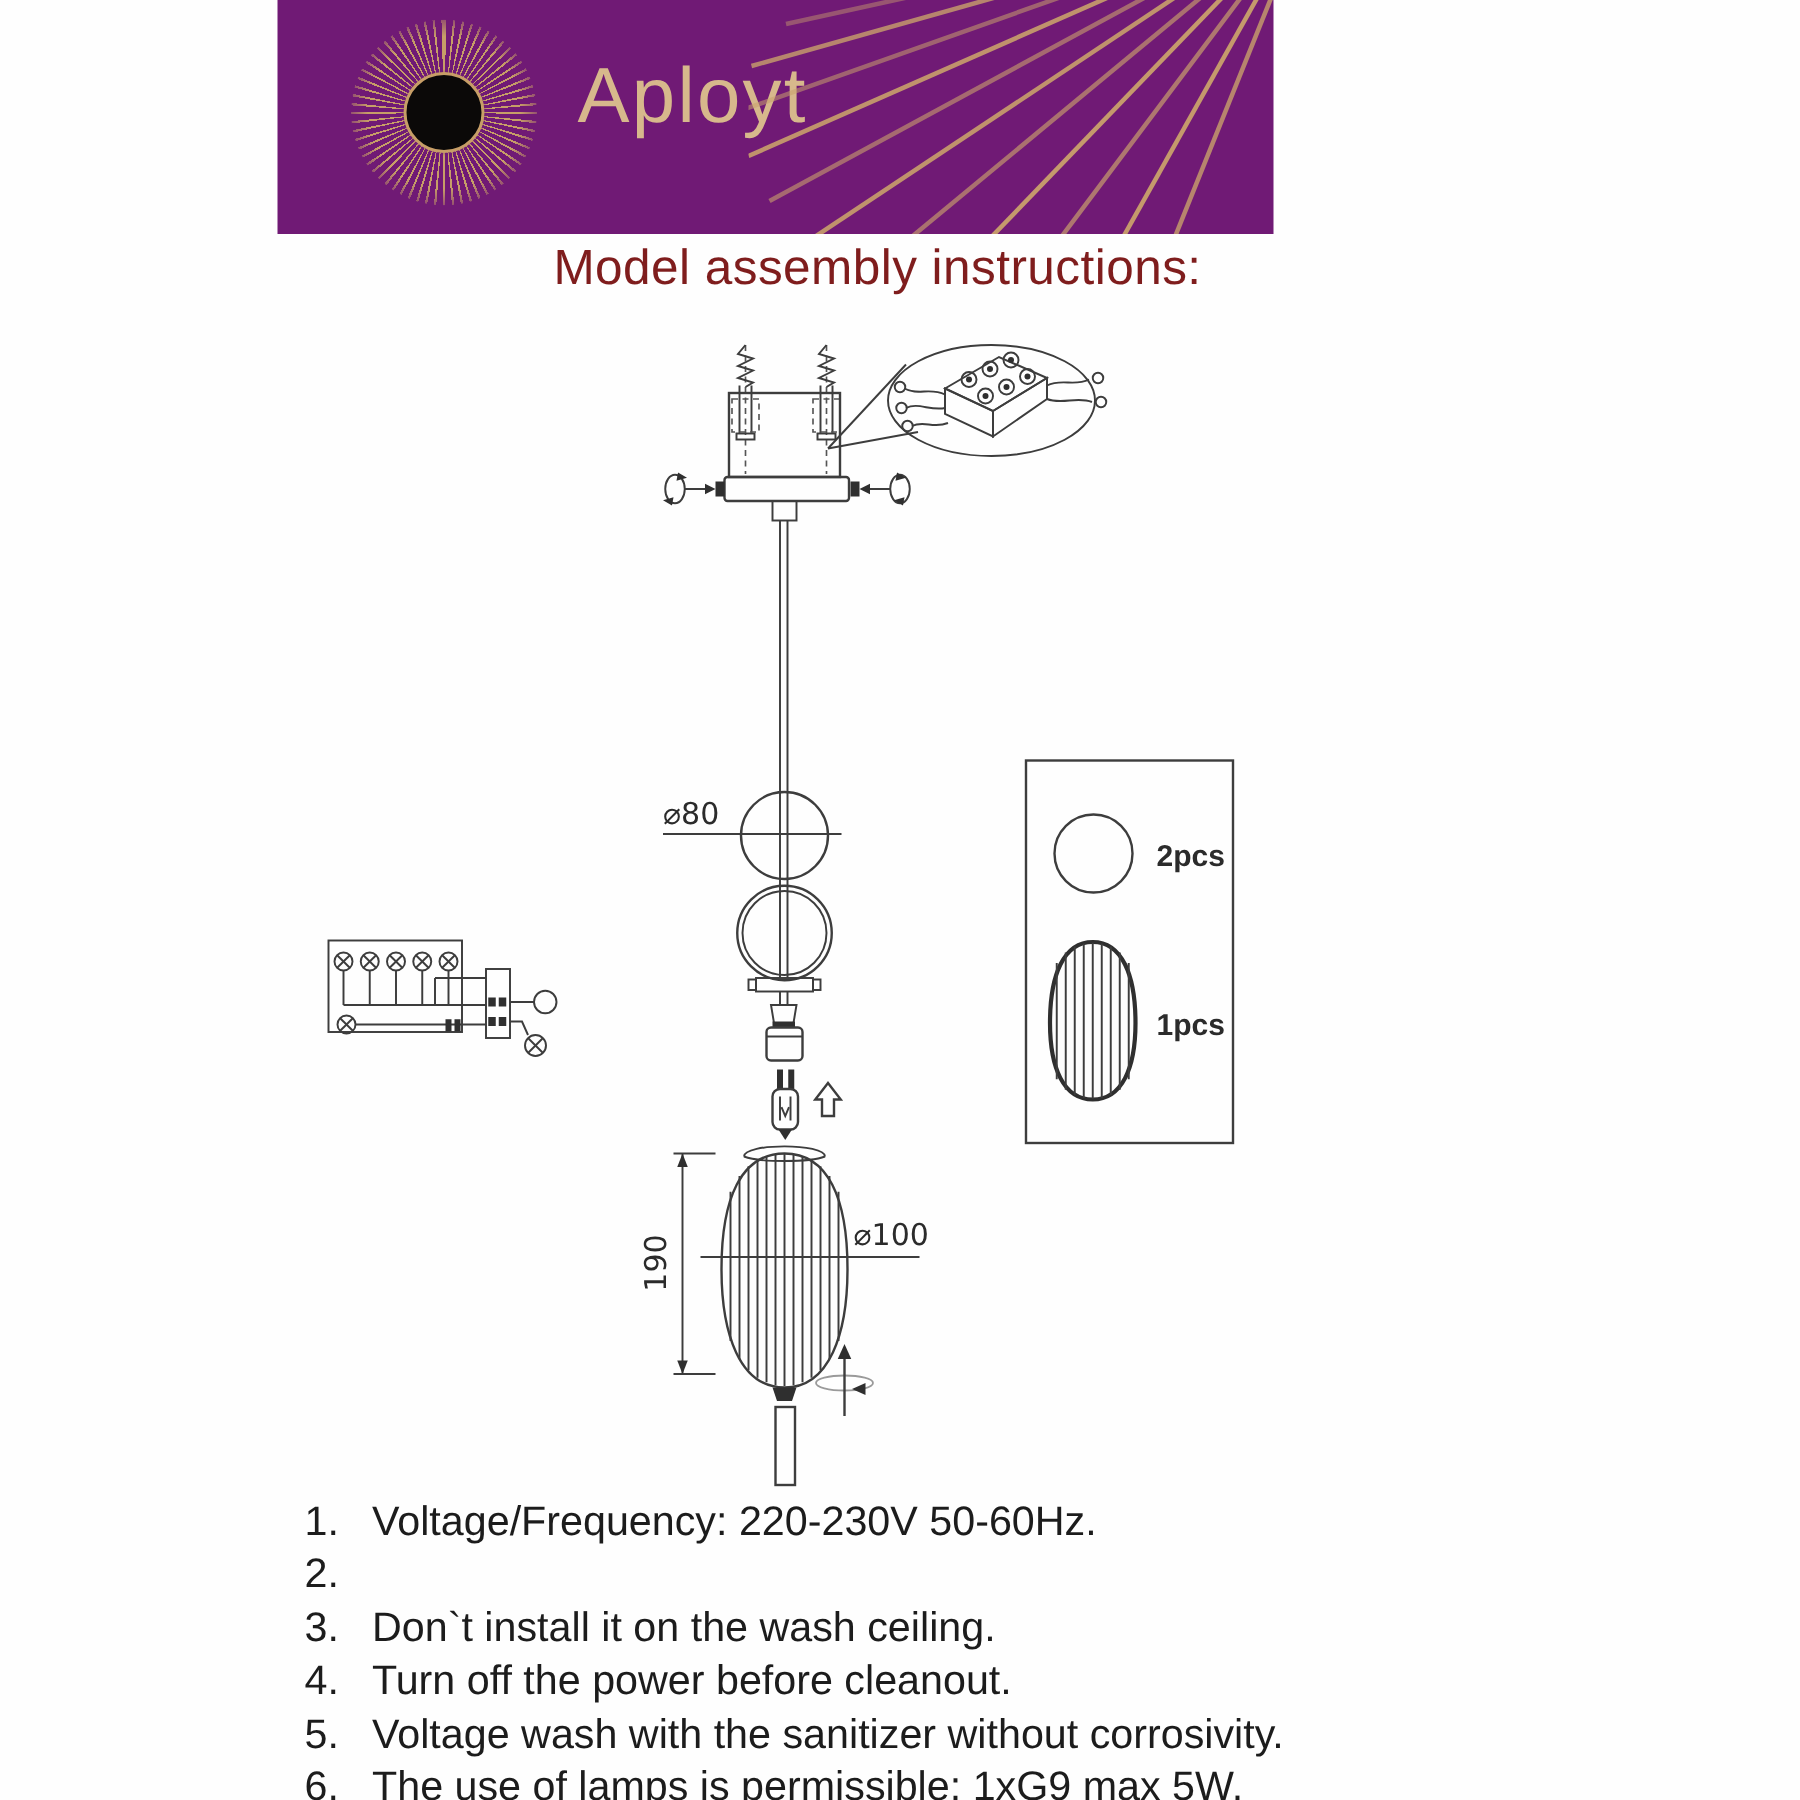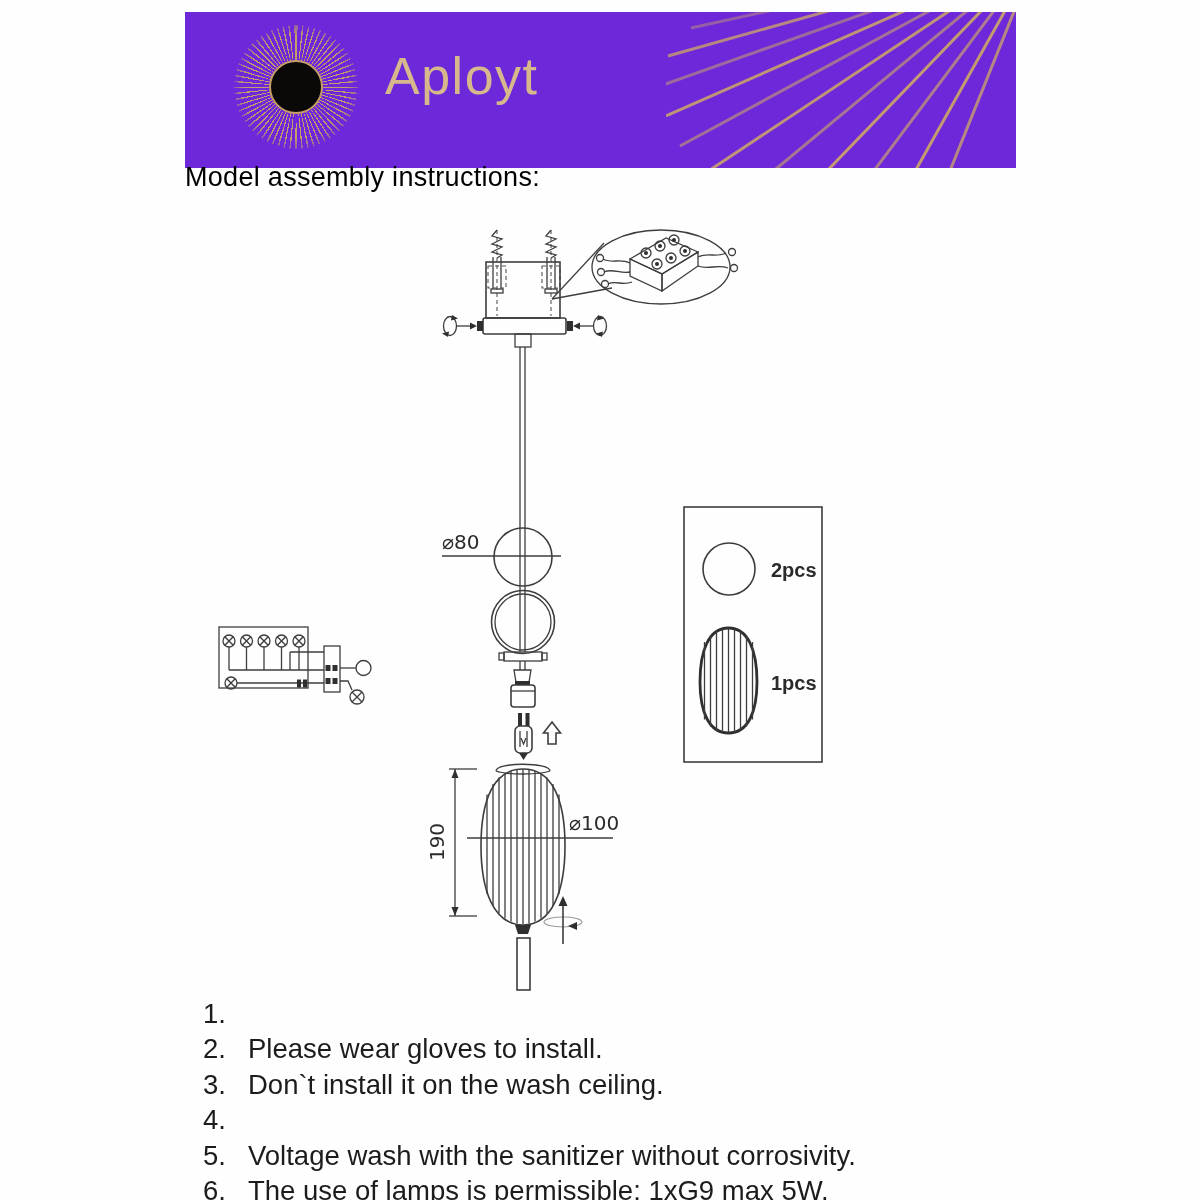--- a/index.html
+++ b/index.html
@@ -1,30 +1,30 @@
 <!DOCTYPE html>
 <html><head>
 <meta charset="utf-8">
 <style>
   html,body{margin:0;padding:0;background:#ffffff;}
   .page{position:relative;width:1200px;height:1200px;background:#fefefe;overflow:hidden;
         font-family:"Liberation Sans",sans-serif;color:#222;}
   
-  .banner{position:absolute;left:185px;top:12px;width:831px;height:156px;background:#6d28d9;overflow:hidden;}
+  .banner{position:absolute;left:185px;top:0;width:664px;height:156px;background:#701a75;overflow:hidden;}
   .sunburst{position:absolute;left:49px;top:13px;width:124px;height:124px;border-radius:50%;
             background:repeating-conic-gradient(#c79e67 0deg 1.5deg, rgba(0,0,0,0) 1.5deg 5.6deg);
             -webkit-mask:radial-gradient(circle,transparent 0 25%,#000 33% 58%,transparent 80%);
             mask:radial-gradient(circle,transparent 0 25%,#000 33% 58%,transparent 80%);}
   .sunburst-core{position:absolute;left:84px;top:48px;width:54px;height:54px;border-radius:50%;
             background:#0b0908;border:2px solid #c79e67;box-sizing:border-box;}
   .brand{position:absolute;left:200px;top:34px;font-size:52px;font-weight:400;color:#d7b88c;letter-spacing:1.5px;}
   .rays{position:absolute;right:0;top:0;width:350px;height:156px;}
   
-  .title{position:absolute;left:185px;top:161px;width:800px;text-align:left;
-         font-size:27px;line-height:33px;color:#000000;letter-spacing:.3px;}
+  .title{position:absolute;left:185px;top:161px;width:800px;text-align:center;
+         font-size:33px;line-height:33px;color:#7f1d1d;letter-spacing:.3px;}
   
   .diagram{position:absolute;left:180px;top:222px;width:845px;height:778px;}
   .ln{stroke:#3d3d3d;stroke-width:1.3;fill:none;}
   .ln2{stroke:#3d3d3d;stroke-width:1.6;fill:none;}
   .thick{stroke:#2f2f2f;stroke-width:2.8;fill:none;}
   .dash{stroke:#555;stroke-width:1.1;fill:none;stroke-dasharray:4 3;}
   .dk{fill:#2f2f2f;stroke:none;}
   .lt{stroke:#9a9a9a;stroke-width:1.2;fill:none;}
   .dlabel{font-family:"DejaVu Sans",sans-serif;font-size:20px;fill:#2b2b2b;}
   .plabel{font-family:"Liberation Sans",sans-serif;font-size:20px;fill:#2b2b2b;font-weight:600;}
@@ -273,31 +273,32 @@
         <line x1="704.5" y1="642" x2="704.5" y2="719.5"></line>
           <line x1="752.5" y1="642" x2="752.5" y2="719.5"></line>
       </g>
       <text class="plabel" x="771" y="690">1pcs</text>
     </g>
   </svg>
 
   <div class="instructions">
     <div class="li">
       <span class="num">1.</span>
+      <span>Voltage/Frequency: 220-230V 50-60Hz.</span>
     </div>
     <div class="li">
       <span class="num">2.</span>
-      <span>Please wear gloves to install.</span>
     </div>
     <div class="li">
       <span class="num">3.</span>
       <span>Don`t install it on the wash ceiling.</span>
     </div>
     <div class="li">
       <span class="num">4.</span>
+      <span>Turn off the power before cleanout.</span>
     </div>
     <div class="li">
       <span class="num">5.</span>
       <span>Voltage wash with the sanitizer without corrosivity.</span>
     </div>
     <div class="li">
       <span class="num">6.</span>
       <span>The use of lamps is permissible: 1xG9 max 5W.</span>
     </div>
   </div>

